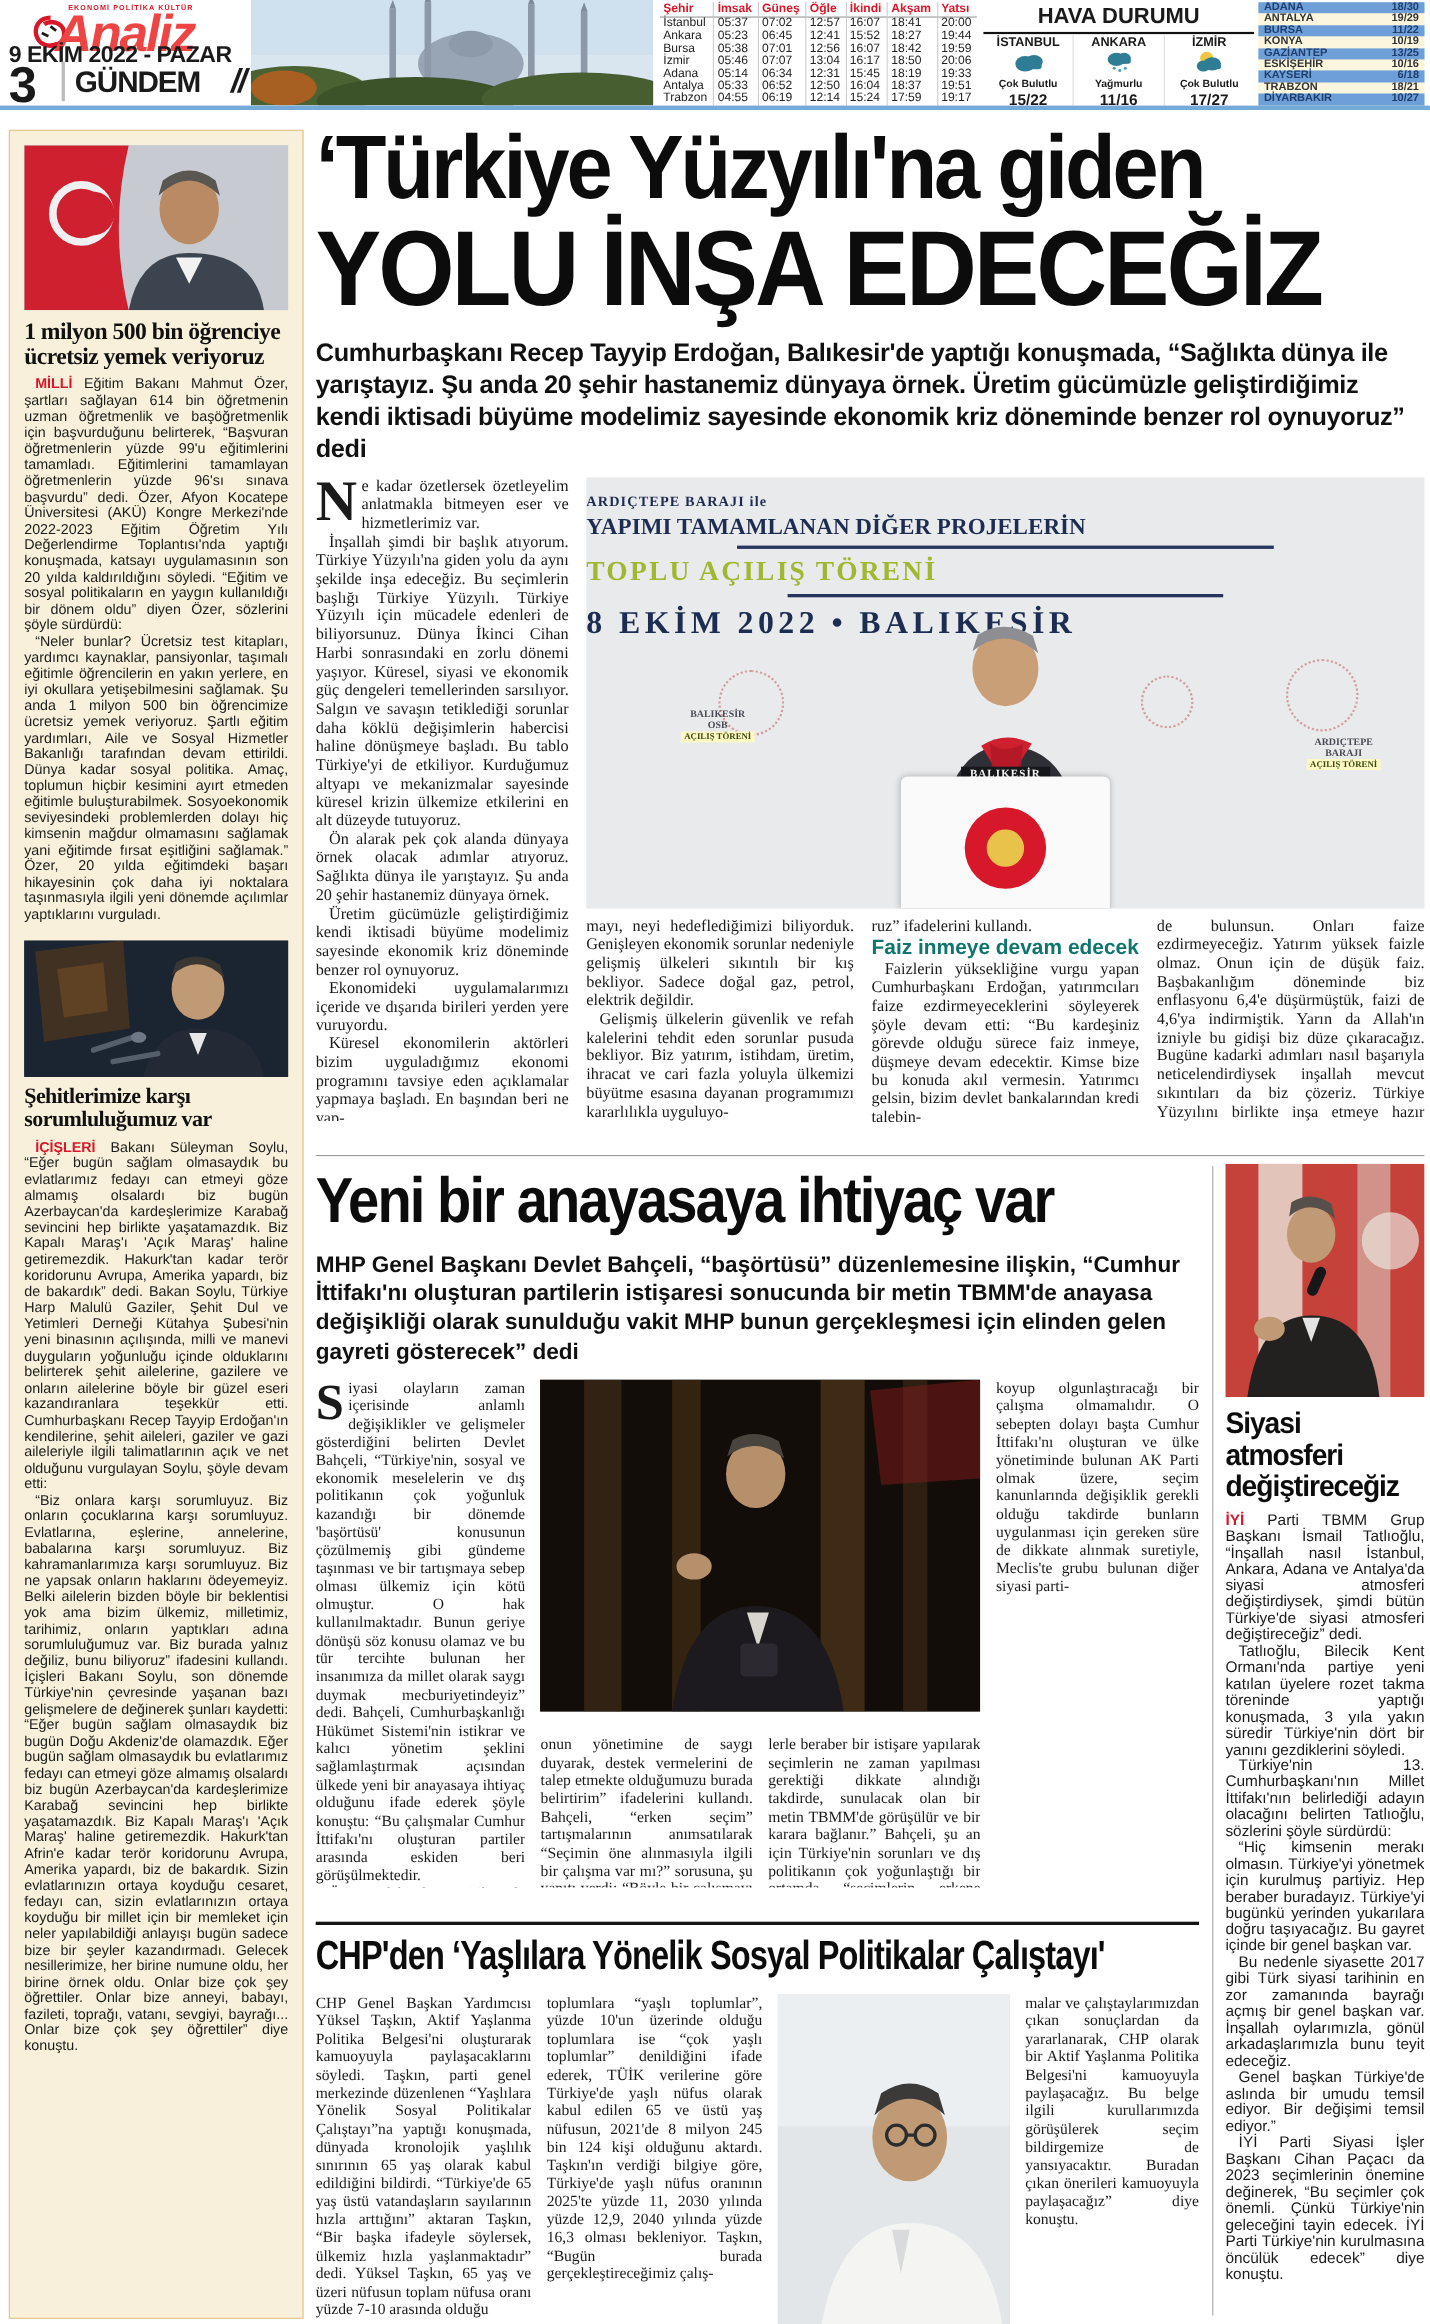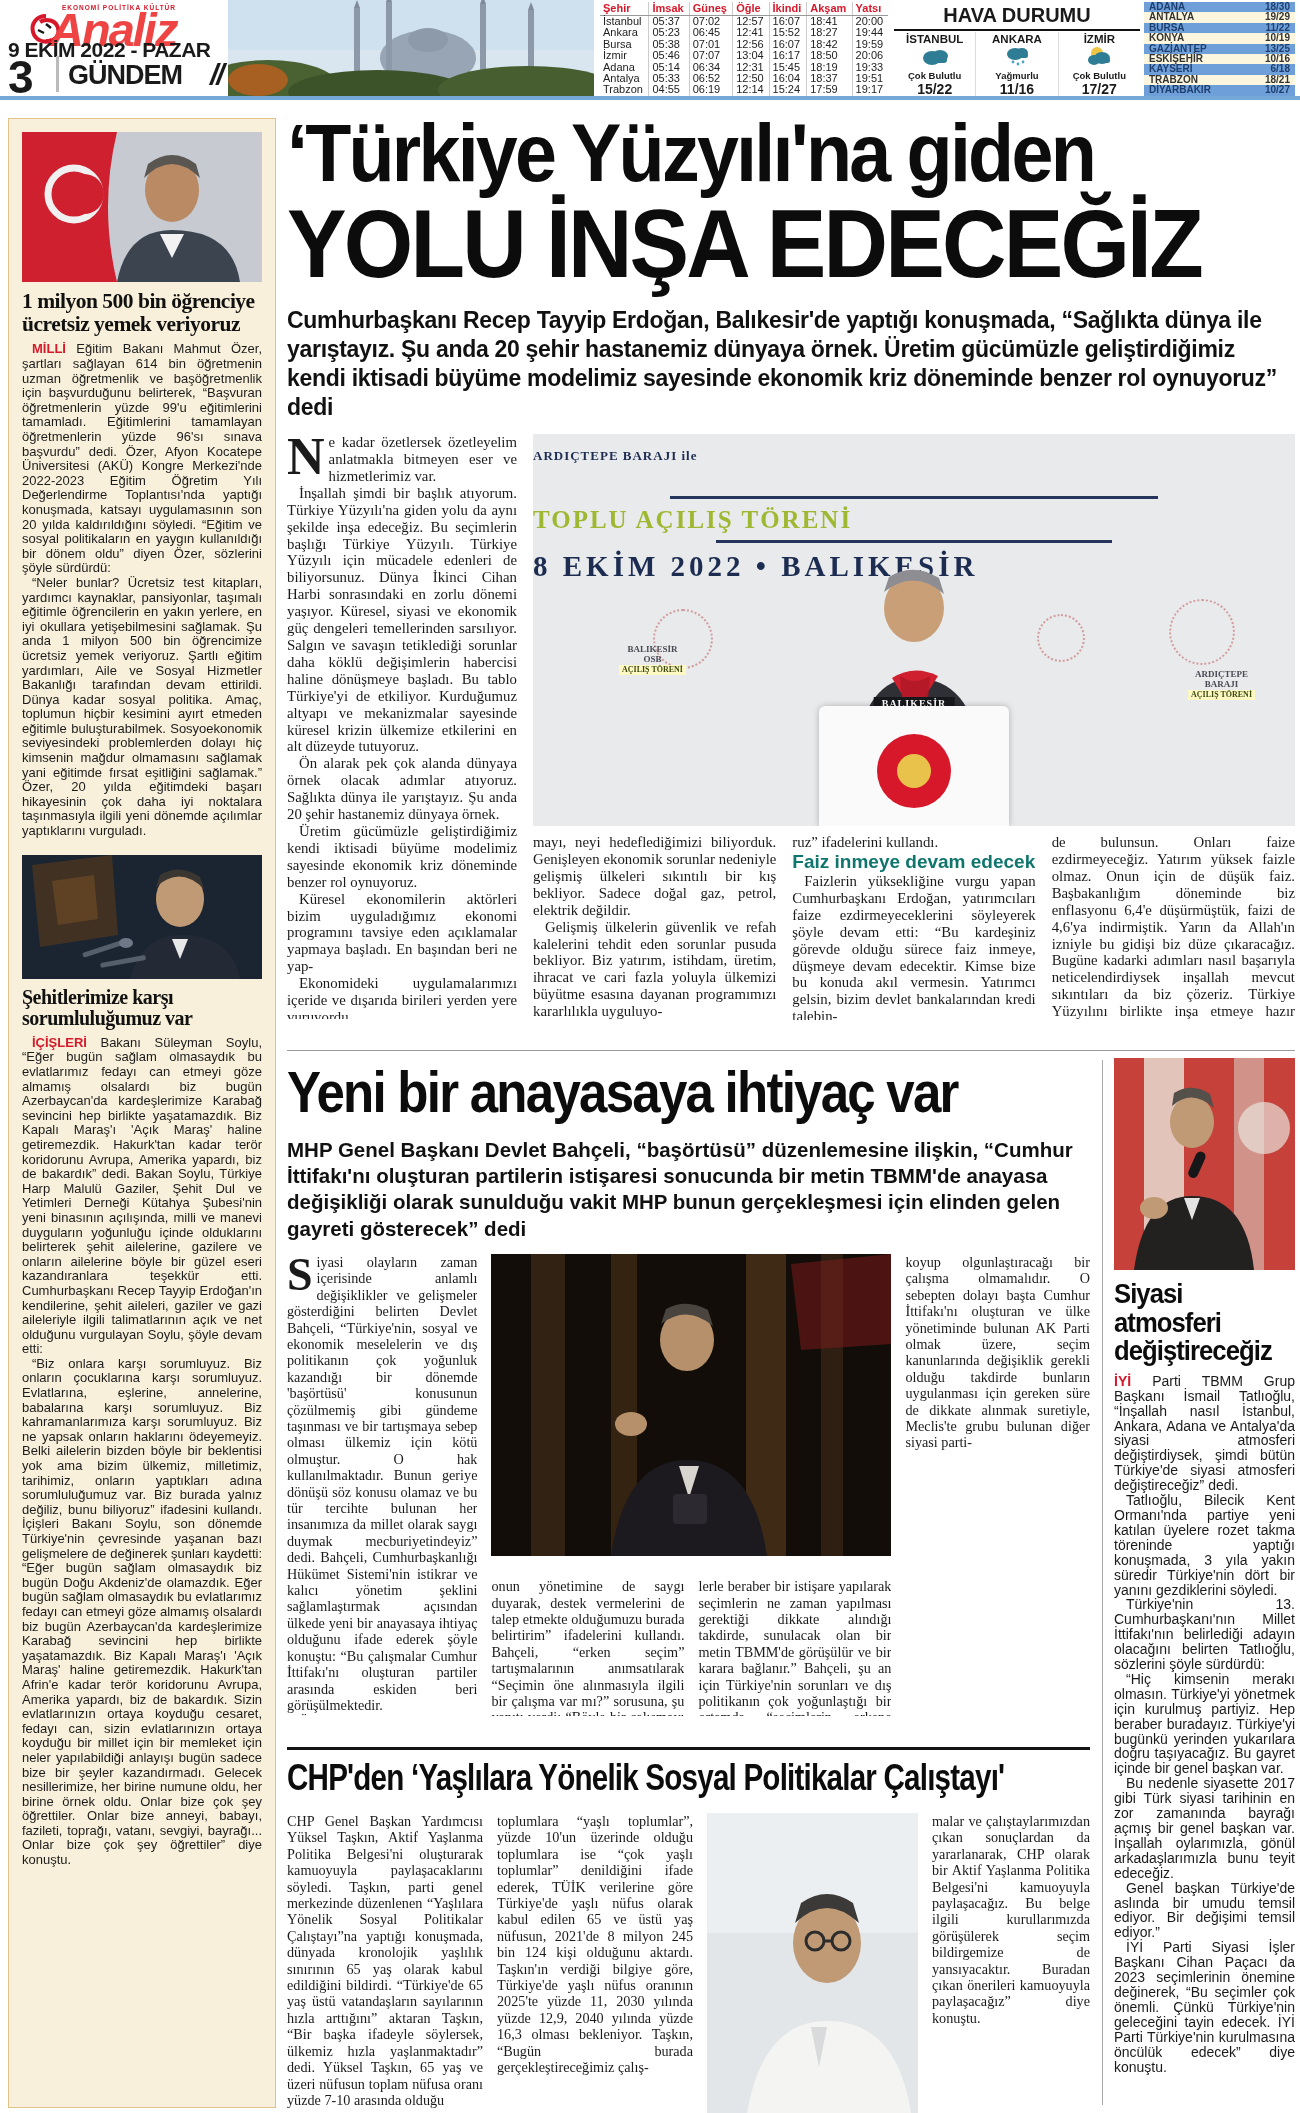--- a/index.html
+++ b/index.html
@@ -351,26 +351,27 @@
   <div class="main-art">
     <div class="h1a">‘Türkiye Yüzyılı'na giden</div>
     <div class="h1b">YOLU İNŞA EDECEĞİZ</div>
     <div class="lede">Cumhurbaşkanı Recep Tayyip Erdoğan, Balıkesir'de yaptığı konuşmada, “Sağlıkta dünya ile yarıştayız. Şu anda 20 şehir hastanemiz dünyaya örnek. Üretim gücümüzle geliştirdiğimiz kendi iktisadi büyüme modelimiz sayesinde ekonomik kriz döneminde benzer rol oynuyoruz” dedi</div>
     <div class="main-body serif">
       <div class="mb-col1">
         <p style="text-indent:0;"><span class="dropcap">N</span><span>e kadar özetlersek özetleyelim anlatmakla bitmeyen eser ve hizmetlerimiz var.</span></p>
         <p>İnşallah şimdi bir başlık atıyorum. Türkiye Yüzyılı'na giden yolu da aynı şekilde inşa edeceğiz. Bu seçimlerin başlığı Türkiye Yüzyılı. Türkiye Yüzyılı için mücadele edenleri de biliyorsunuz. Dünya İkinci Cihan Harbi sonrasındaki en zorlu dönemi yaşıyor. Küresel, siyasi ve ekonomik güç dengeleri temellerinden sarsılıyor. Salgın ve savaşın tetiklediği sorunlar daha köklü değişimlerin habercisi haline dönüşmeye başladı. Bu tablo Türkiye'yi de etkiliyor. Kurduğumuz altyapı ve mekanizmalar sayesinde küresel krizin ülkemize etkilerini en alt düzeyde tutuyoruz.</p>
         <p>Ön alarak pek çok alanda dünyaya örnek olacak adımlar atıyoruz. Sağlıkta dünya ile yarıştayız. Şu anda 20 şehir hastanemiz dünyaya örnek.</p>
         <p>Üretim gücümüzle geliştirdiğimiz kendi iktisadi büyüme modelimiz sayesinde ekonomik kriz döneminde benzer rol oynuyoruz.</p>
+        <p>Ekonomideki uygulamalarımızı içeride ve dışarıda birileri yerden yere vuruyordu.</p>
         <p>Küresel ekonomilerin aktörleri bizim uyguladığımız ekonomi programını tavsiye eden açıklamalar yapmaya başladı. En başından beri ne yap-</p>
-        <p>Ekonomideki uygulamalarımızı içeride ve dışarıda birileri yerden yere vuruyordu.</p>
       </div>
       <div class="mb-right">
         <div class="photo-main">
           <div class="pm-line" style="top:14px;font-size:13px;letter-spacing:1px;">ARDIÇTEPE BARAJI ile</div>
+          <div class="pm-line" style="top:32px;font-size:21px;">YAPIMI TAMAMLANAN DİĞER PROJELERİN</div>
           <div class="pm-rule" style="top:62px;"></div>
           <div class="pm-line pm-green" style="top:72px;font-size:25px;letter-spacing:2px;">TOPLU AÇILIŞ TÖRENİ</div>
           <div class="pm-rule" style="top:106px;left:24%;width:52%;"></div>
           <div class="pm-line" style="top:116px;font-size:29px;letter-spacing:4px;">8 EKİM 2022 • BALIKESİR</div>
           <div class="ring" style="left:120px;top:175px;width:56px;height:56px;"></div>
           <div class="ring" style="right:60px;top:165px;width:62px;height:62px;"></div>
           <div class="ring" style="right:210px;top:180px;width:44px;height:44px;"></div>
           <div class="pm-cap" style="left:86px;top:210px;">
             <span>BALIKESİR</span><br>
             <span>OSB</span><br>

